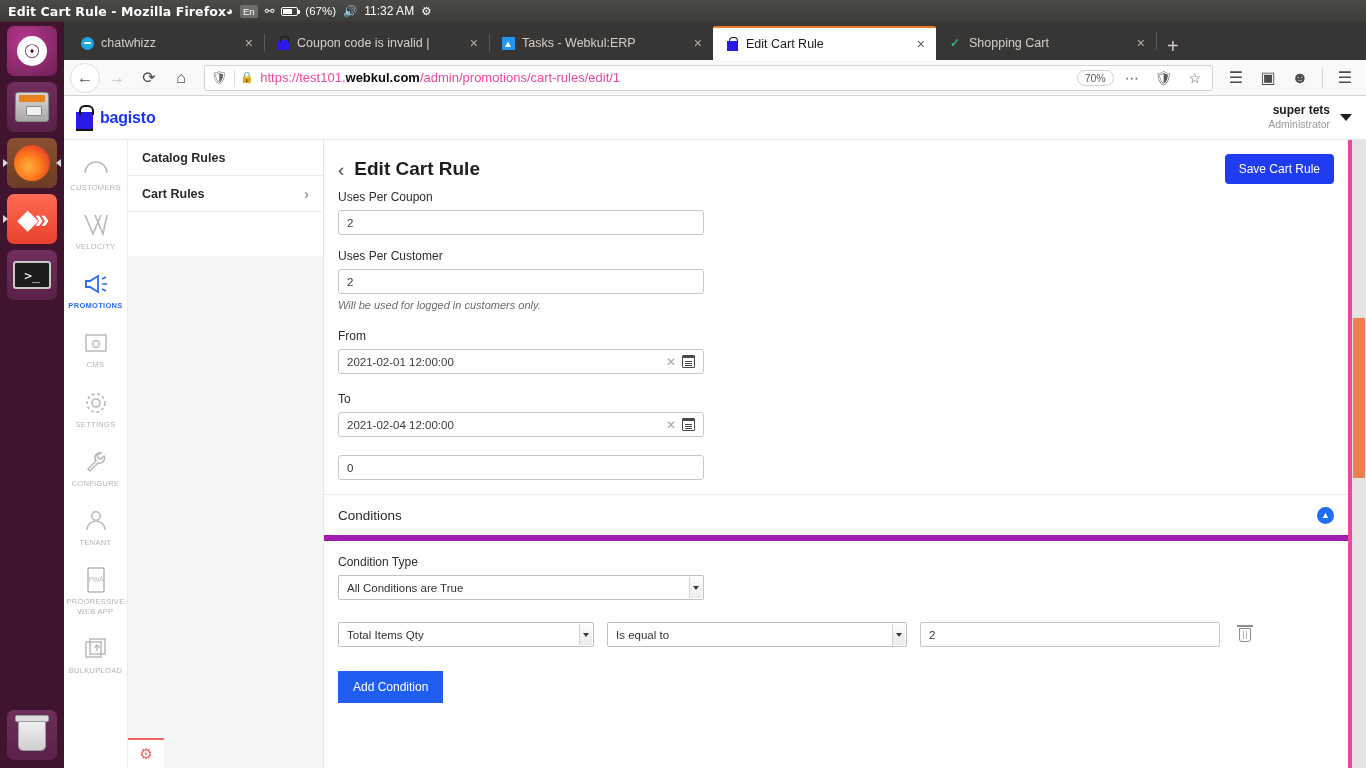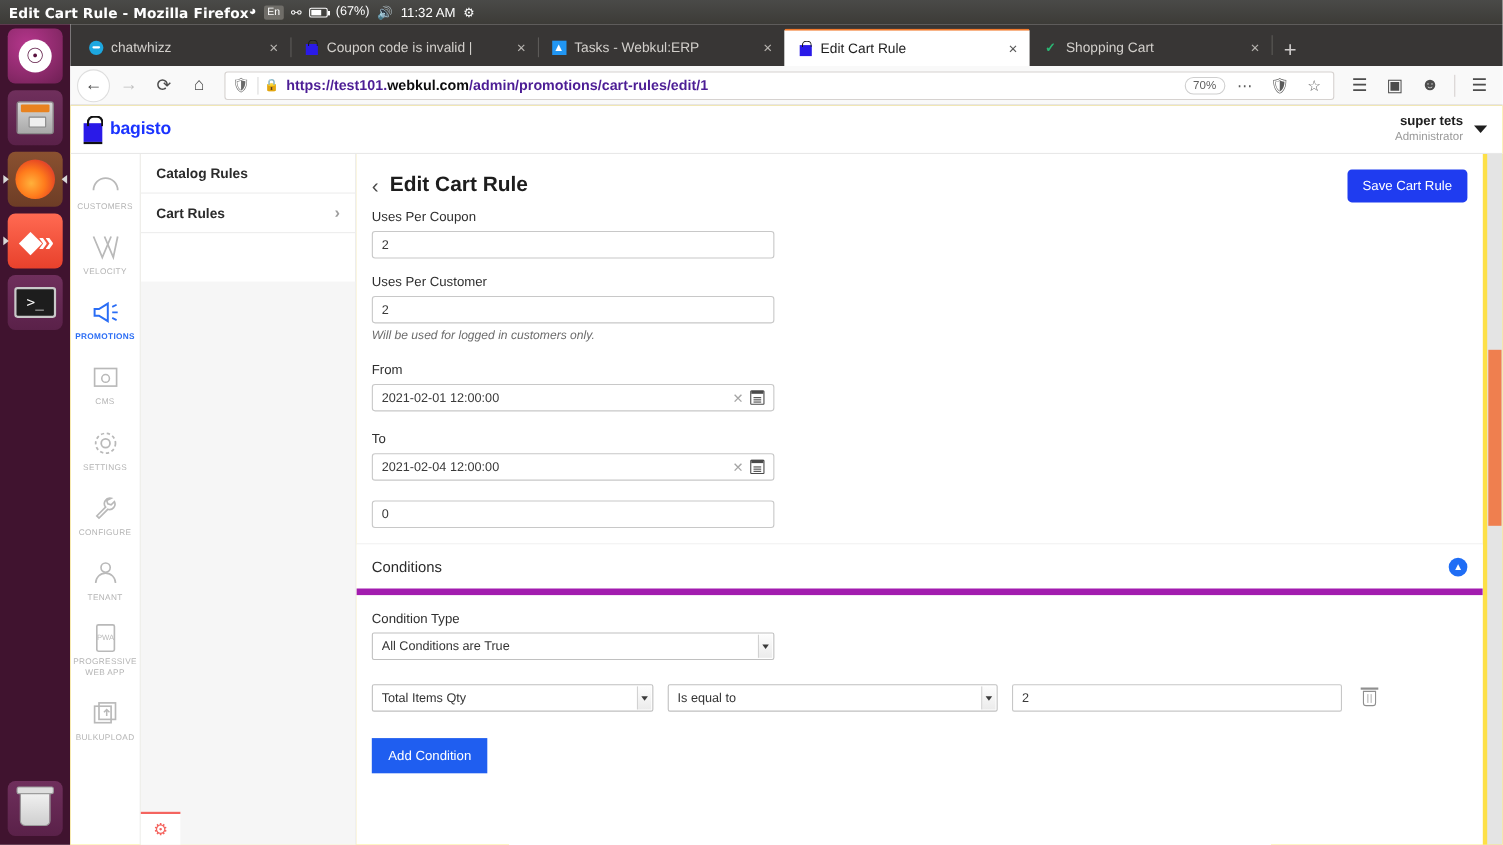--- a/index.html
+++ b/index.html
@@ -148,30 +148,30 @@
   .navbtn.dim { color: #c1c1c1; }
   #urlbar {
     flex: 1; height: 26px; background: #fff; border: 1px solid #d6d2d0; border-radius: 3px;
     display: flex; align-items: center; margin: 0 6px; padding: 0 6px; gap: 6px;
   }
   .shield-ic { color:#6a6a6a; font-size: 13px; }
   .urlsep { width:1px; height:16px; background:#dcdcdc; }
   .lock-ic { color:#5c5c5c; font-size: 11px; }
   #urltext { flex:1; font-size: 13px; color:#8a8a8a; white-space:nowrap; overflow:hidden; }
   #urltext b { color:#0c0c0d; font-weight: bold;}
-  #urltext .scheme { color:#4c1d95;font-weight:bold; }
+  #urltext .scheme { color:#ec4899; }
   .zoom-pill {
     border: 1px solid #cfcfcf; border-radius: 10px; font-size: 10.5px; color: #5e5e5e;
     padding: 1px 7px; background: #fff;
   }
   .ub-ic { color: #5a5a5a; font-size: 14px; padding: 0 5px; }
   .toolsep { width:1px;height:20px;background:#d6d2d0;margin:0 5px; }
 
   
-  #page { position: relative; width: 1302px; height: 672px; background:#fde047; overflow:hidden; }
+  #page { position: relative; width: 1302px; height: 672px; background:#ec4899; overflow:hidden; }
 
   #app-header {
     position:absolute; top:0; left:0; right:0; height: 44px; background:#fff;
     border-bottom: 1px solid #e8e8e8; display:flex; align-items:center; z-index: 5;
   }
   #brand { display:flex; align-items:center; gap:7px; padding-left: 12px; width: 126px;}
   .brand-bag {
     width:17px; height:17px; background:#2a1ae8; position:relative; margin-top:5px;
   }
   .brand-bag::before{

